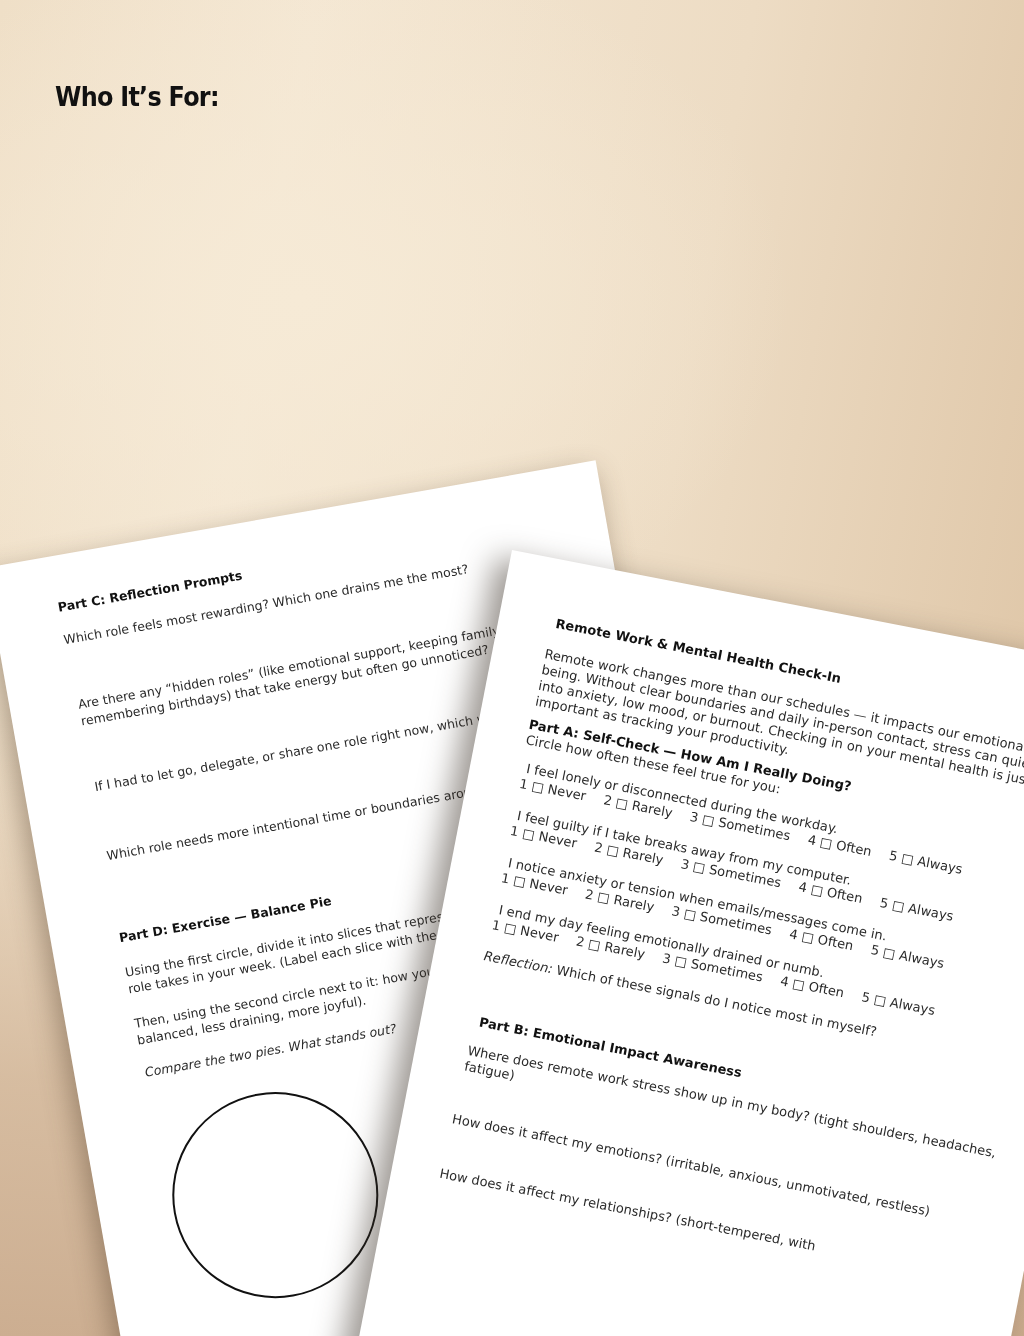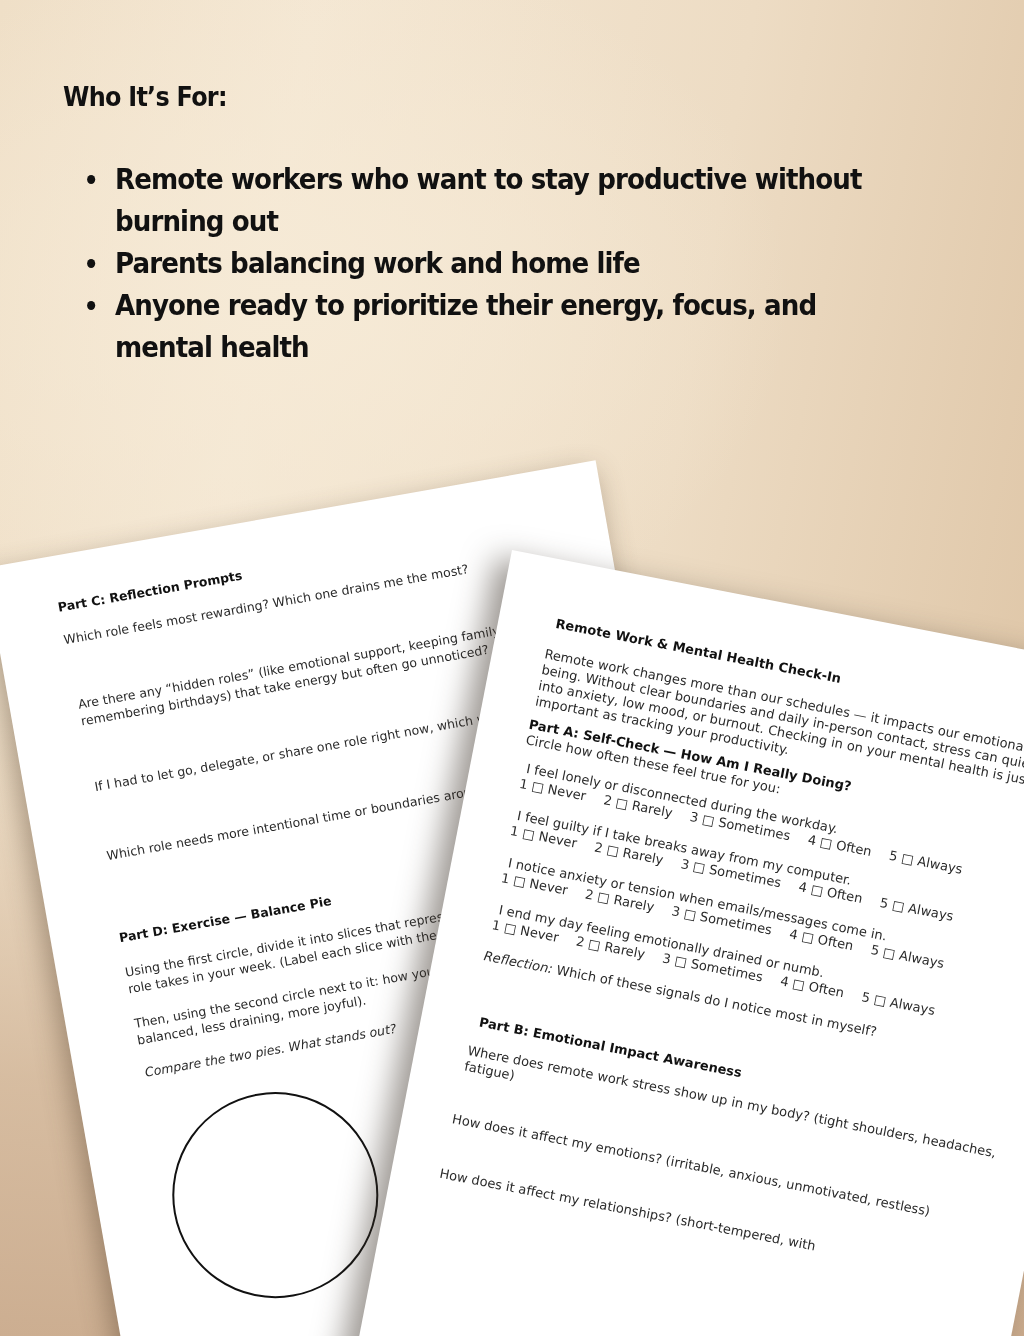--- a/index.html
+++ b/index.html
@@ -7,21 +7,21 @@
     width:1024px; height:1336px; overflow:hidden; position:relative;
     background:
       radial-gradient(ellipse 700px 520px at 300px 300px, #f6ead6 0%, rgba(246,234,214,0) 70%),
       linear-gradient(100deg, #efdfc7 0%, #f4e7d3 25%, #eddcc4 60%, #dcc2a2 100%);
     font-family: "Liberation Sans", sans-serif;
   }
   .bottom-shade {
     position:absolute; left:0; right:0; top:700px; bottom:0;
     background: linear-gradient(180deg, rgba(214,186,156,0) 0%, rgba(205,175,145,0.75) 60%, rgba(200,168,138,0.9) 100%);
   }
-  .intro { position:absolute; left:63px; top:82px; color:#111; }
+  .intro { position:absolute; left:55px; top:82px; color:#111; }
   .intro h2 {
     margin:0; font-family:"DejaVu Sans", sans-serif; font-weight:bold;
     font-size:26px; letter-spacing:-0.8px; transform:scaleX(0.92); transform-origin:left;
   }
   .intro ul { margin:46px 0 0 0; padding:0 0 0 52px; list-style:none; }
   .intro li {
     position:relative; font-family:"DejaVu Sans", sans-serif; font-weight:bold;
     font-size:29px; line-height:42px; letter-spacing:-1px; width:880px;
     transform:scaleX(0.9); transform-origin:left;
   }
@@ -46,25 +46,20 @@
   .scale-row span { margin-right:14px; }
   .circle { position:absolute; border:2px solid #111; border-radius:50%; }
 </style>
 </head>
 <body>
 
 <div class="bottom-shade"></div>
 
 <section class="intro">
   <h2>Who It’s For:</h2>
-  <ul>
-    <li>Remote workers who want to stay productive without burning out</li>
-    <li>Parents balancing work and home life</li>
-    <li>Anyone ready to prioritize their energy, focus, and mental health</li>
-  </ul>
 </section>
 
 <div class="page back">
   <div class="ab h" style="left:65px;top:44px;">Part C: Reflection Prompts</div>
   <div class="ab t" style="left:65px;top:76px;">Which role feels most rewarding? Which one drains me the most?</div>
   <div class="ab t" style="left:68px;top:142px;">Are there any “hidden roles” (like emotional support, keeping family cale</div>
   <div class="ab t" style="left:68px;top:159px;">remembering birthdays) that take energy but often go unnoticed?</div>
   <div class="ab t" style="left:70px;top:226px;">If I had to let go, delegate, or share one role right now, which would</div>
   <div class="ab t" style="left:70px;top:296px;">Which role needs more intentional time or boundaries around</div>
 

